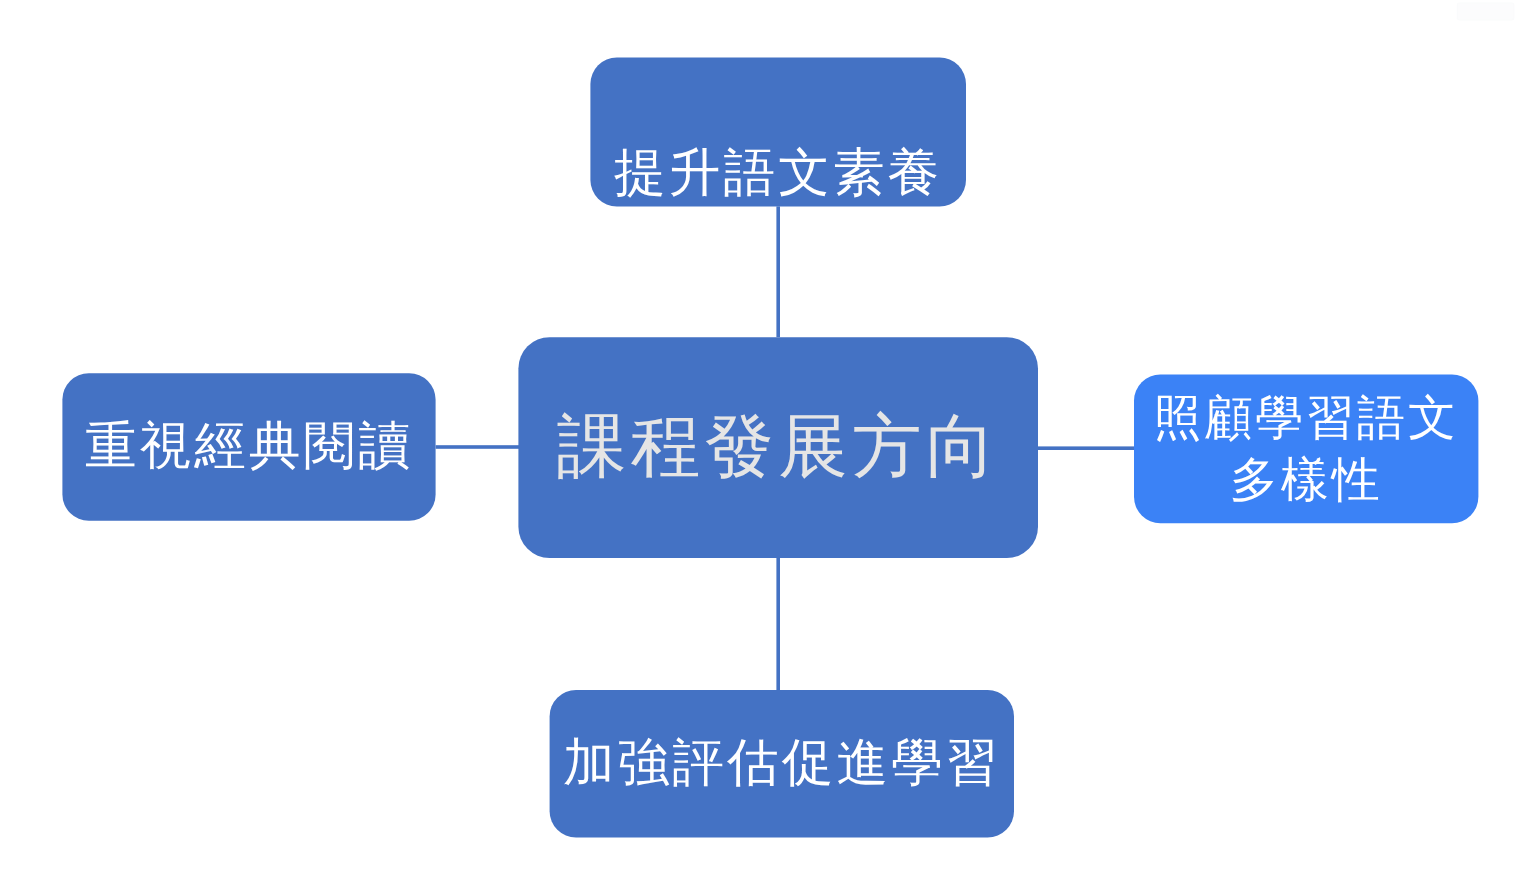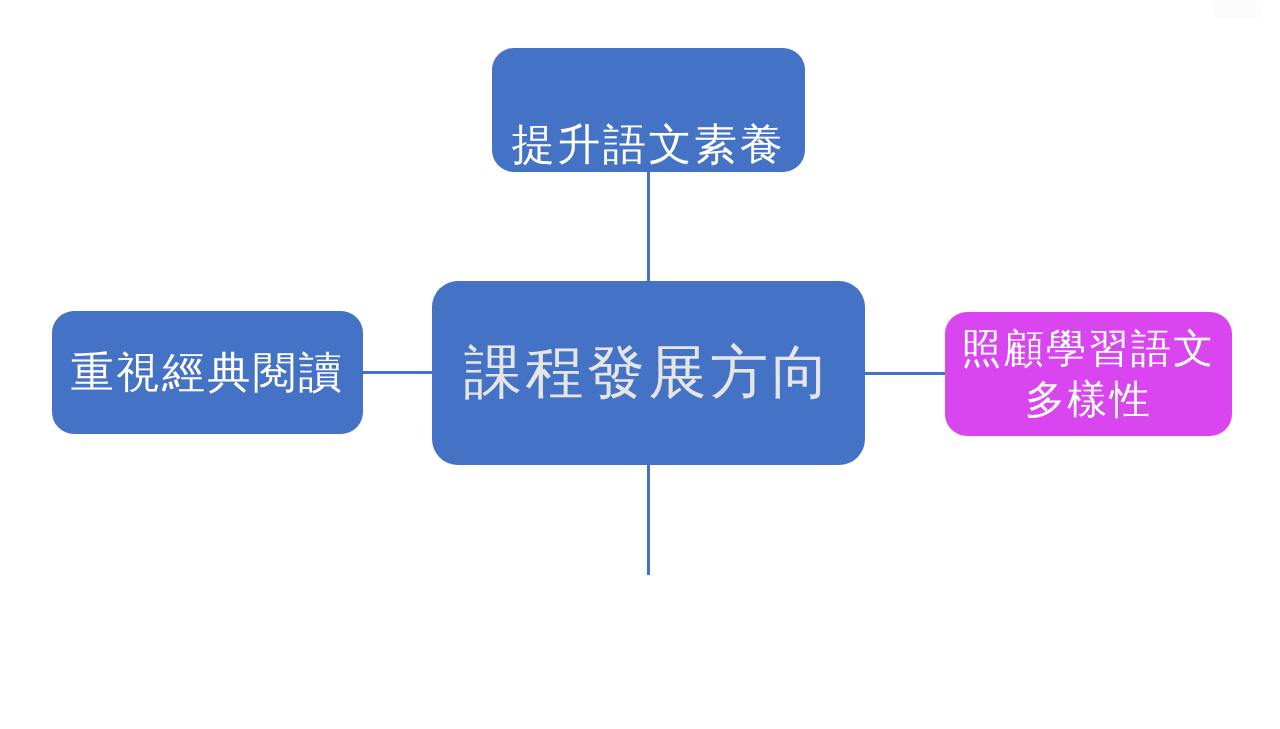--- a/index.html
+++ b/index.html
@@ -106,19 +106,22 @@
   </div>
 
   <div class="node" id="node-left" style="background: rgb(68, 114, 196); color: rgb(255, 255, 255);">
     <span class="label">重視經典閱讀</span>
   </div>
 
   <div class="node" id="node-center" style="background: rgb(68, 114, 196); color: #e5e5e5;">
     <span class="label">課程發展方向</span>
   </div>
 
-  <div class="node" id="node-right" style="background: #d946ef; color: rgb(255, 255, 255);">
+  <div class="node" id="node-right" style="background: #3b82f6; color: rgb(255, 255, 255);">
     <span class="label">照顧學習語文
 多樣性</span>
   </div>
 
+  <div class="node" id="node-bottom" style="background: rgb(68, 114, 196); color: rgb(255, 255, 255);">
+    <span class="label">加強評估促進學習</span>
+  </div>
 
 </div>
 
 </body></html>

